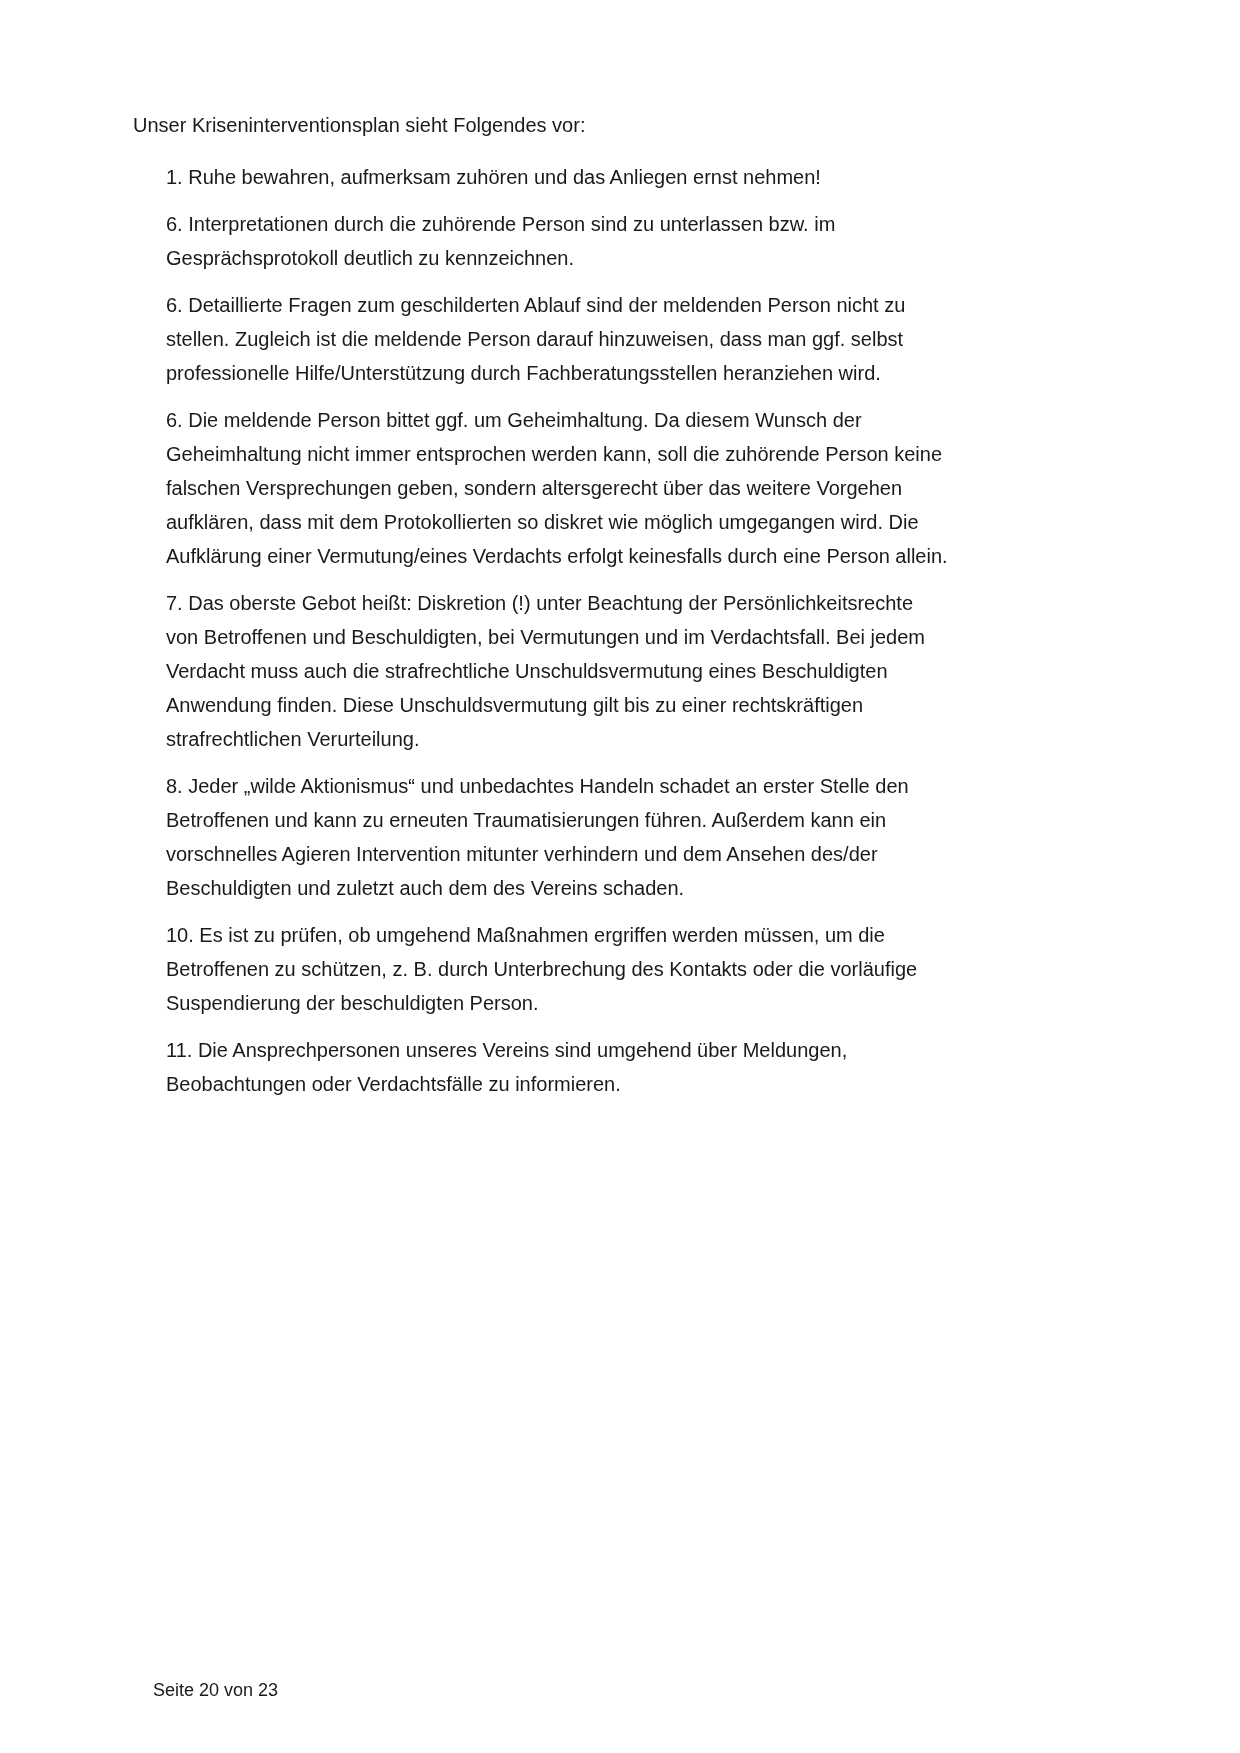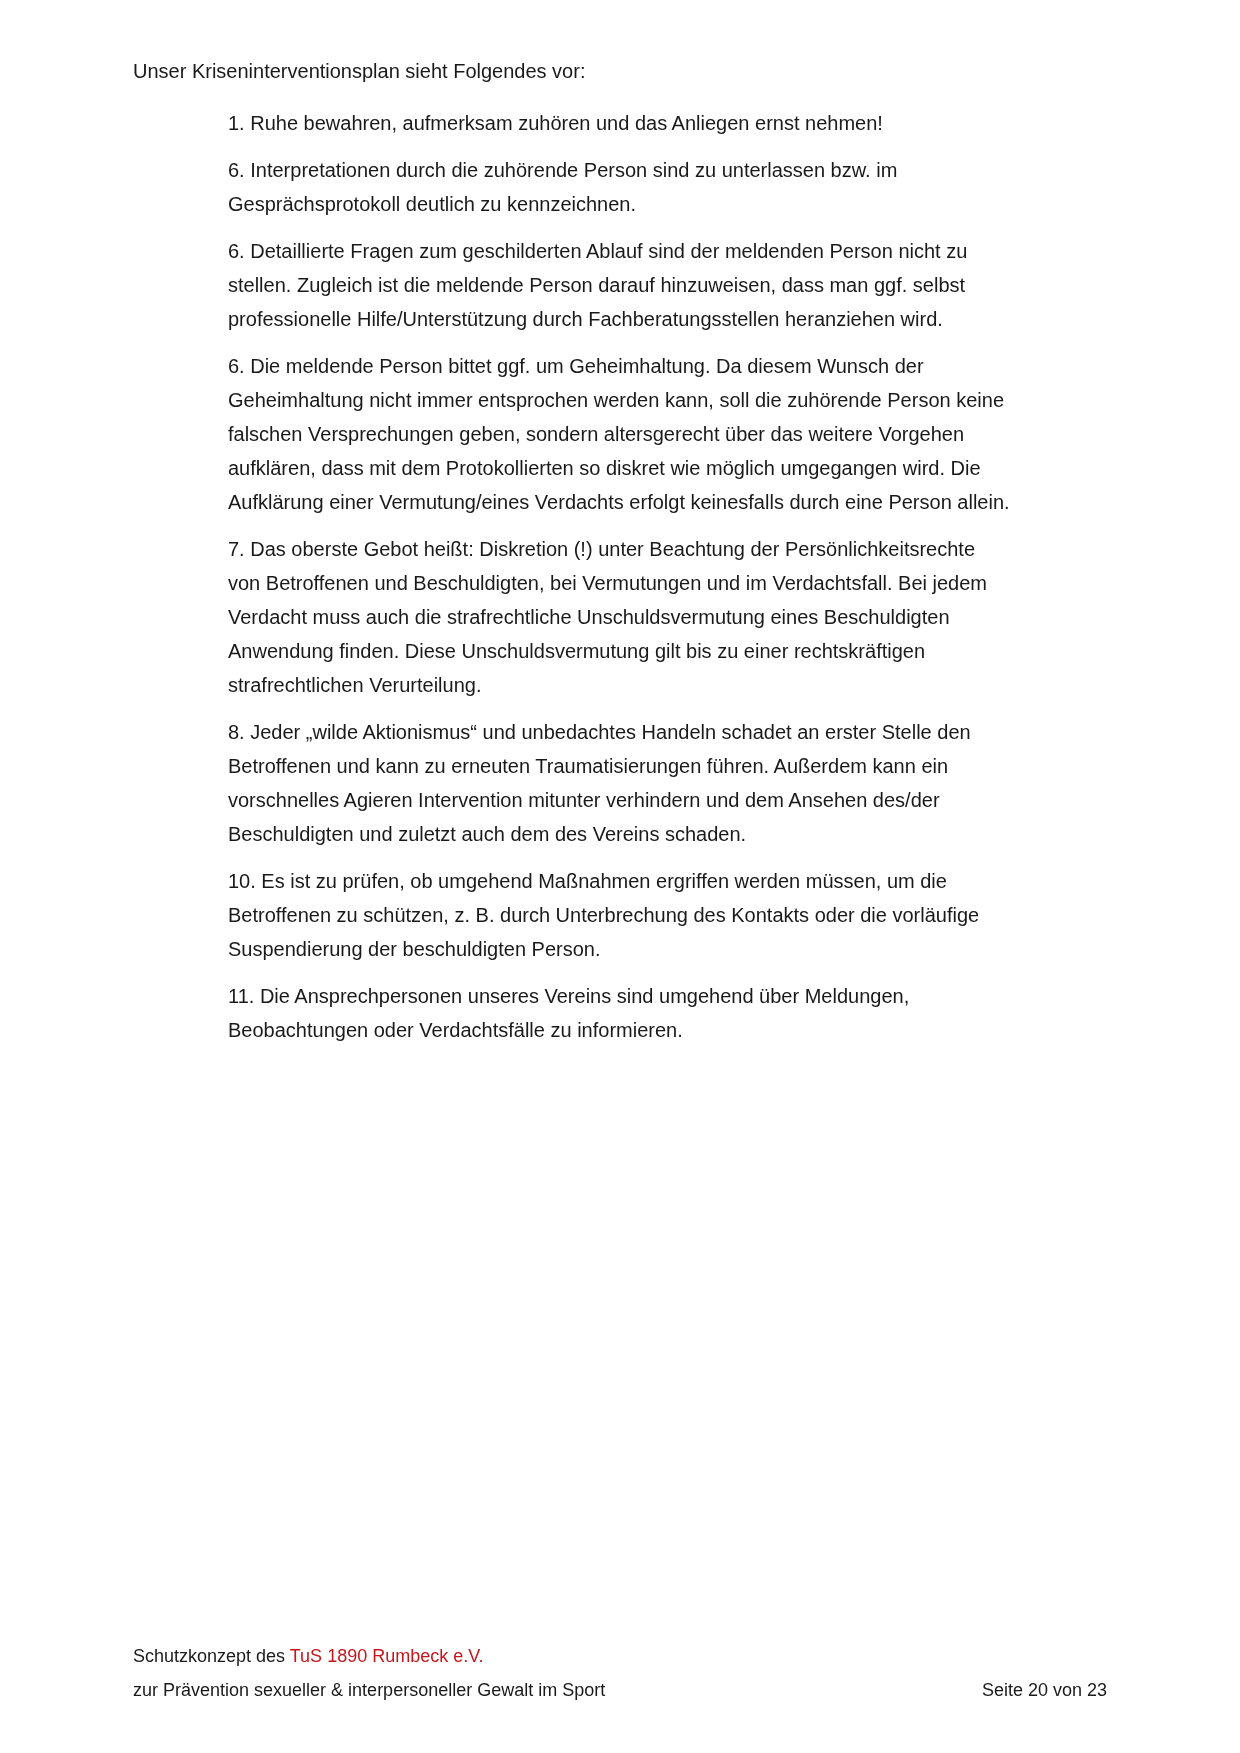--- a/index.html
+++ b/index.html
@@ -11,29 +11,29 @@
     color: #1a1a1a;
   }
   .page {
     position: relative;
     width: 1240px;
     height: 1753px;
     background: #ffffff;
     overflow: hidden;
   }
   .content {
-    padding: 54px 130px 0 133px;
+    padding: 108px 130px 0 133px;
   }
   .intro {
     font-size: 20px;
     line-height: 34px;
     margin-bottom: 18px;
   }
   .list {
-    margin-left: 95px;
+    margin-left: 33px;
     width: 782px;
   }
   .list p {
     font-size: 20px;
     line-height: 34px;
     margin-bottom: 13px;
   }
   .footer {
     position: absolute;
     left: 133px;
@@ -67,22 +67,16 @@
       <p>6. Detaillierte Fragen zum geschilderten Ablauf sind der meldenden Person nicht zu stellen. Zugleich ist die meldende Person darauf hinzuweisen, dass man ggf. selbst professionelle Hilfe/Unterstützung durch Fachberatungsstellen heranziehen wird.</p>
       <p>6. Die meldende Person bittet ggf. um Geheimhaltung. Da diesem Wunsch der Geheimhaltung nicht immer entsprochen werden kann, soll die zuhörende Person keine falschen Versprechungen geben, sondern altersgerecht über das weitere Vorgehen aufklären, dass mit dem Protokollierten so diskret wie möglich umgegangen wird. Die Aufklärung einer Vermutung/eines Verdachts erfolgt keinesfalls durch eine Person allein.</p>
       <p>7. Das oberste Gebot heißt: Diskretion (!) unter Beachtung der Persönlichkeitsrechte von Betroffenen und Beschuldigten, bei Vermutungen und im Verdachtsfall. Bei jedem Verdacht muss auch die strafrechtliche Unschuldsvermutung eines Beschuldigten Anwendung finden. Diese Unschuldsvermutung gilt bis zu einer rechtskräftigen strafrechtlichen Verurteilung.</p>
       <p>8. Jeder „wilde Aktionismus“ und unbedachtes Handeln schadet an erster Stelle den Betroffenen und kann zu erneuten Traumatisierungen führen. Außerdem kann ein vorschnelles Agieren Intervention mitunter verhindern und dem Ansehen des/der Beschuldigten und zuletzt auch dem des Vereins schaden.</p>
       <p>10. Es ist zu prüfen, ob umgehend Maßnahmen ergriffen werden müssen, um die Betroffenen zu schützen, z. B. durch Unterbrechung des Kontakts oder die vorläufige Suspendierung der beschuldigten Person.</p>
       <p>11. Die Ansprechpersonen unseres Vereins sind umgehend über Meldungen, Beobachtungen oder Verdachtsfälle zu informieren.</p>
     </div>
   </div>
 
   <div class="footer">
-    <div>
-      <div>
-        <span>Schutzkonzept des </span><span class="club-name" style="color: rgb(197, 22, 29);">TuS 1890 Rumbeck e.V.</span>
-      </div>
-      <div>zur Prävention sexueller &amp; interpersoneller Gewalt im Sport</div>
-    </div>
     <div class="page-num">Seite 20 von 23</div>
   </div>
 
 </div>
 
 </body></html>

